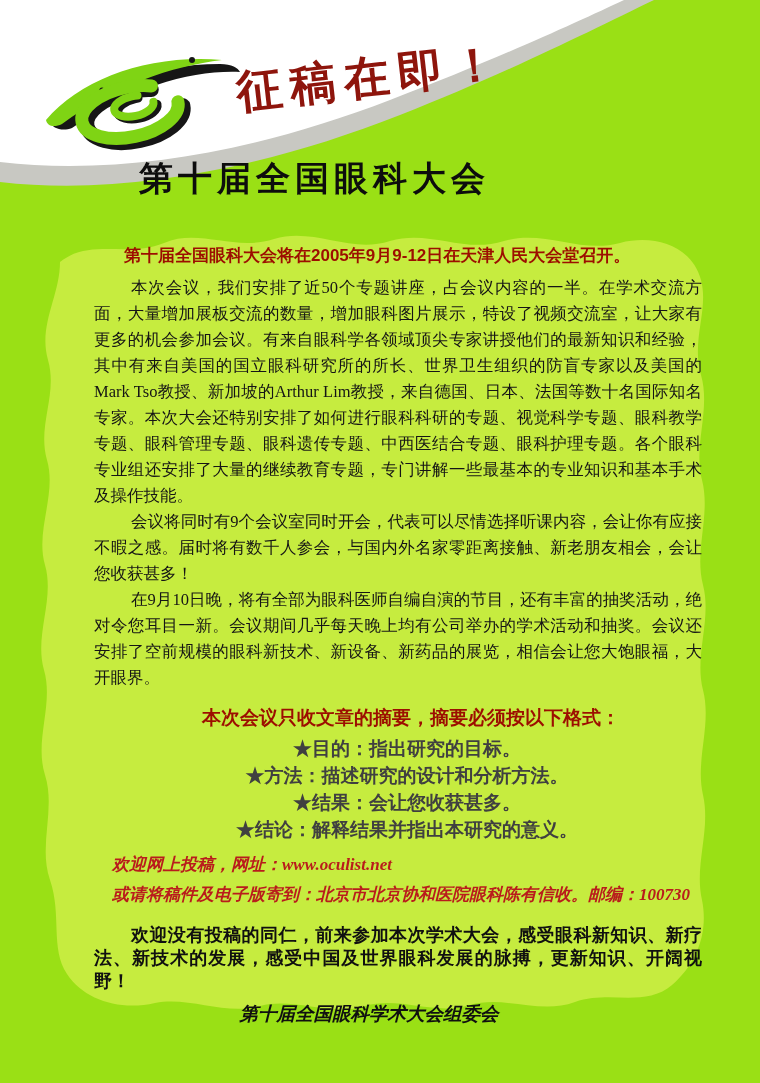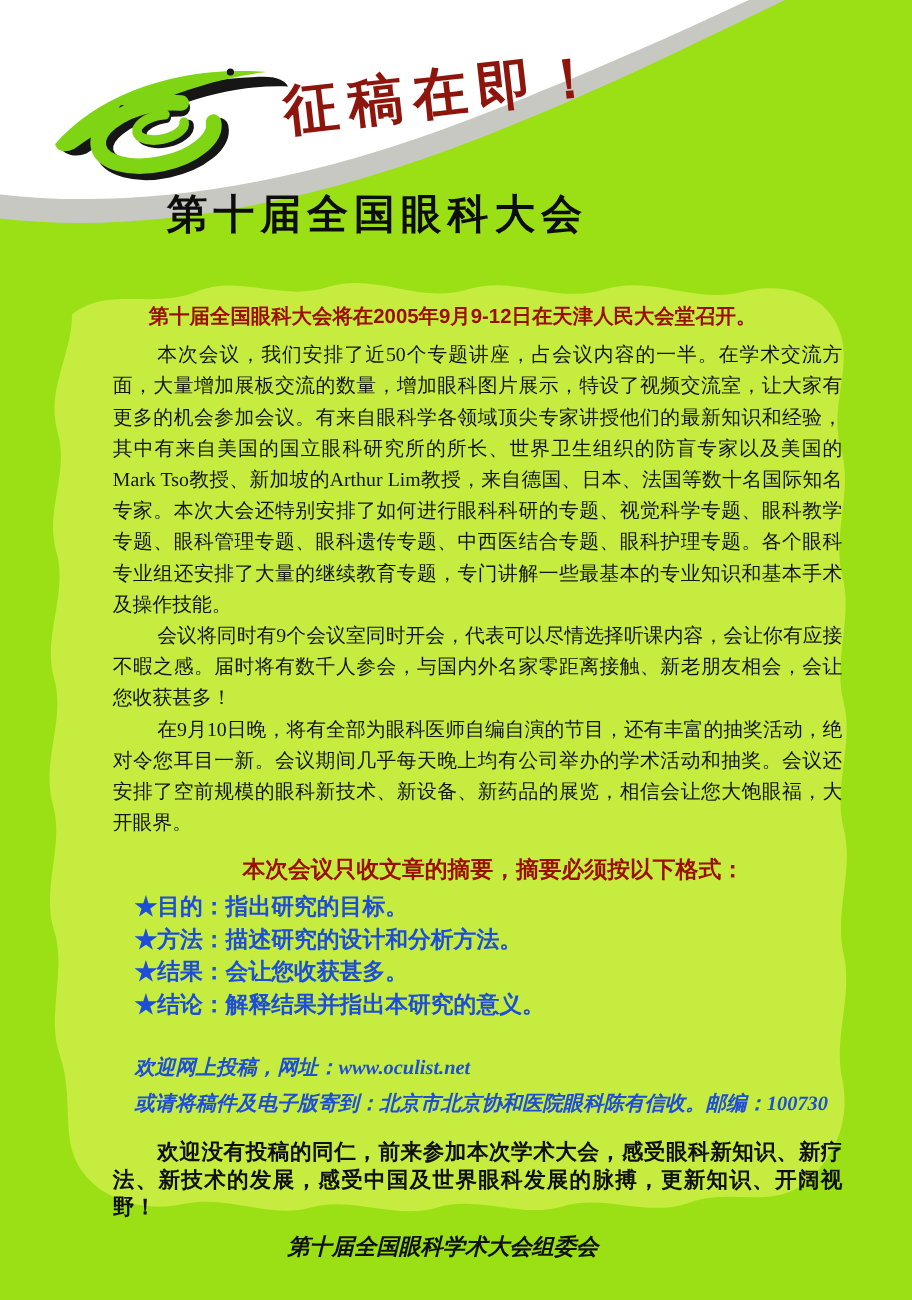--- a/index.html
+++ b/index.html
@@ -17,21 +17,21 @@
     color:#8e150c;transform:rotate(-6.5deg);transform-origin:left bottom;
     white-space:nowrap;
   }
   .title{
     position:absolute;left:0;top:156px;width:629px;text-align:center;
     font-family:"Liberation Sans",sans-serif;font-weight:bold;
     font-size:34px;letter-spacing:5px;color:#0d0d0d;white-space:nowrap;
   }
   
   .content{
-    position:absolute;left:94px;top:251px;width:608px;
+    position:absolute;left:94px;top:243px;width:608px;
     color:#151515;
   }
   .announce{
     margin:0 0 6px 0;text-indent:30px;
     font-family:"Liberation Sans",sans-serif;font-weight:bold;
     font-size:17px;color:#9c0e00;line-height:26px;white-space:nowrap;
   }
   .para{
     margin:0;font-size:16.5px;line-height:26px;text-align:justify;
     text-indent:37px;
@@ -40,25 +40,25 @@
     font-family:"Liberation Sans",sans-serif;font-weight:bold;font-size:17px;
   }
   .format-head{
     margin:14px 0 4px 0;text-indent:26px;
     font-family:"Liberation Sans",sans-serif;font-weight:bold;
     font-size:19px;color:#9c0e00;line-height:26px;text-align:center;
   }
   .format-list{list-style:none;margin:0;padding:0 0 0 18px;}
   .format-list li{
     font-family:"Liberation Sans",sans-serif;font-weight:bold;
-    font-size:19px;line-height:27px;color:#1d4ed8;
+    font-size:19px;line-height:27px;color:#404040;text-align:center;
   }
   .script-red{
-    margin:24px 0 0 18px;font-style:italic;font-weight:bold;
-    font-size:17px;line-height:30px;color:#1d4ed8;white-space:nowrap;
+    margin:7px 0 0 18px;font-style:italic;font-weight:bold;
+    font-size:17px;line-height:30px;color:#b91c1c;white-space:nowrap;
   }
   .closing{
     margin:14px 0 0 0;font-weight:bold;
     font-size:18px;line-height:23px;text-indent:37px;text-align:justify;
     color:#101010;
   }
   .signature{
     margin:8px 58px 0 0;text-align:center;font-style:italic;font-weight:bold;
     font-size:18.5px;color:#101010;
   }

